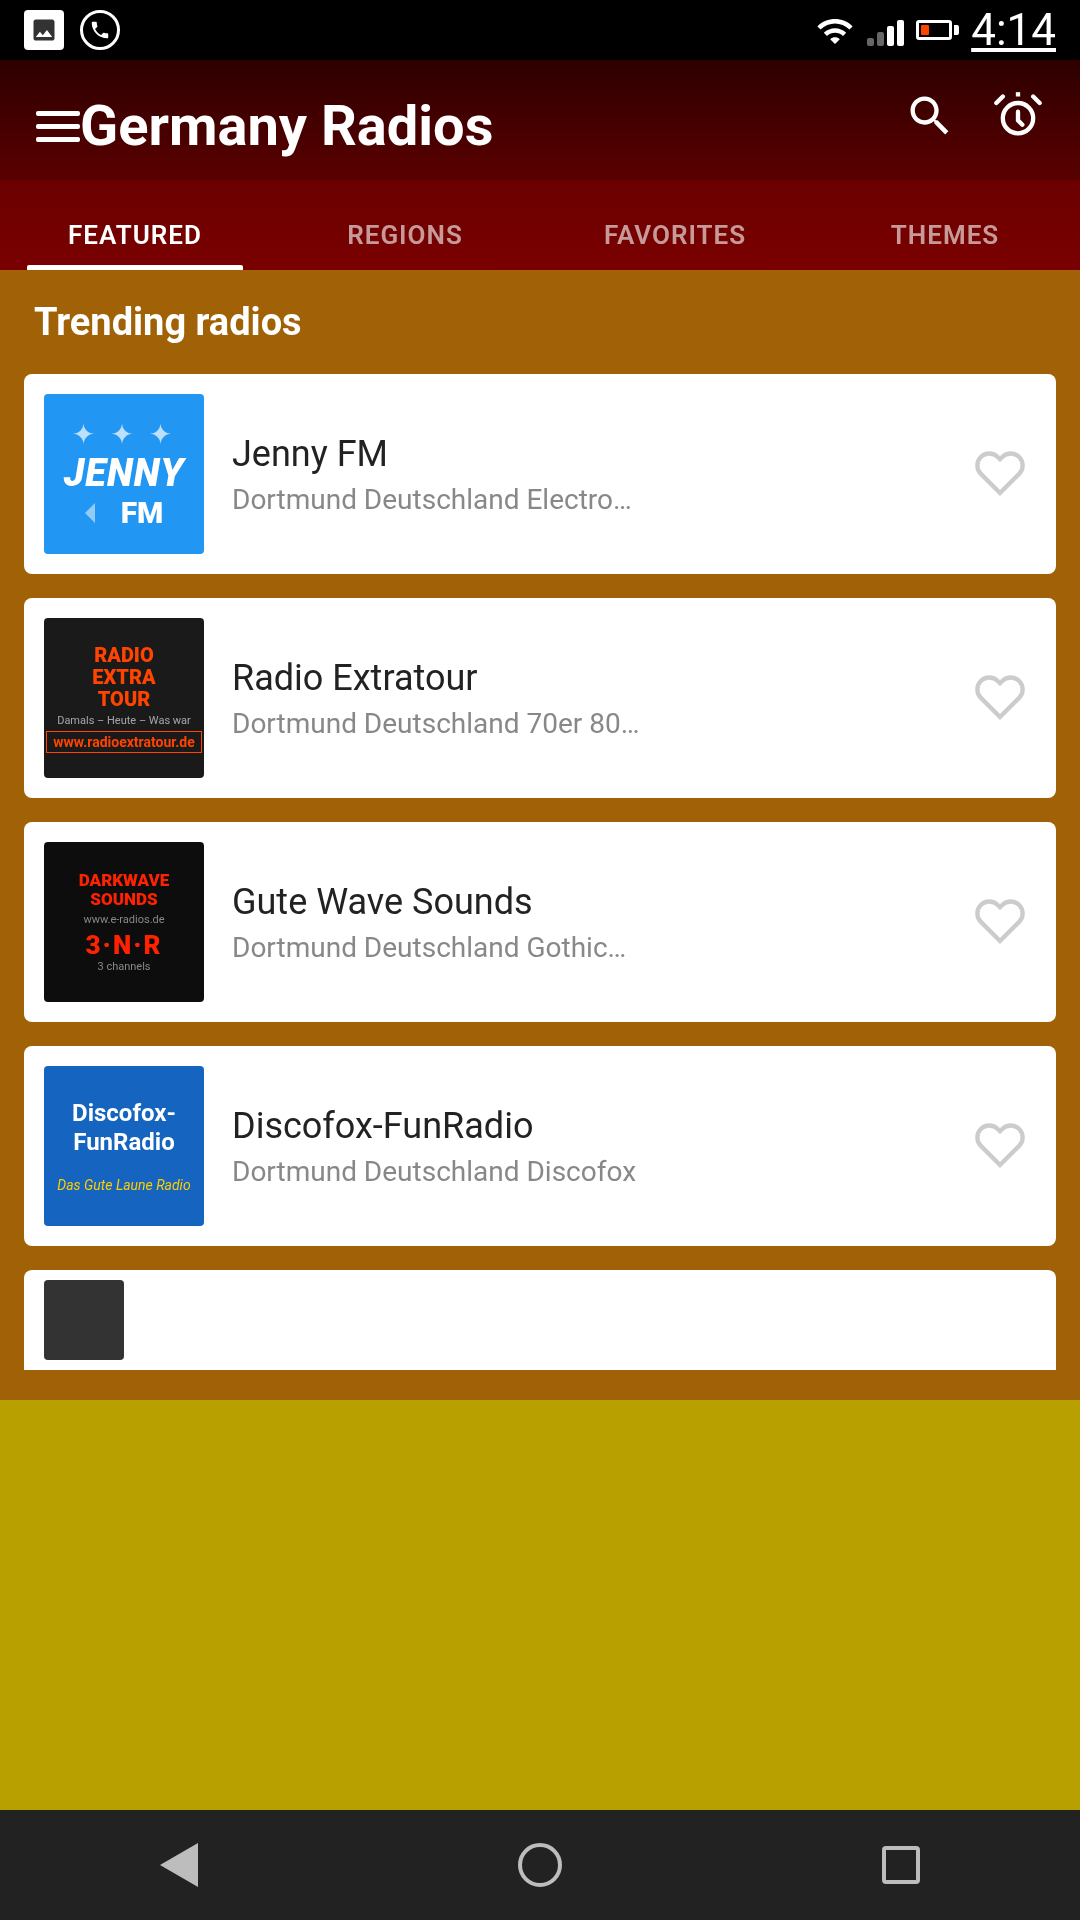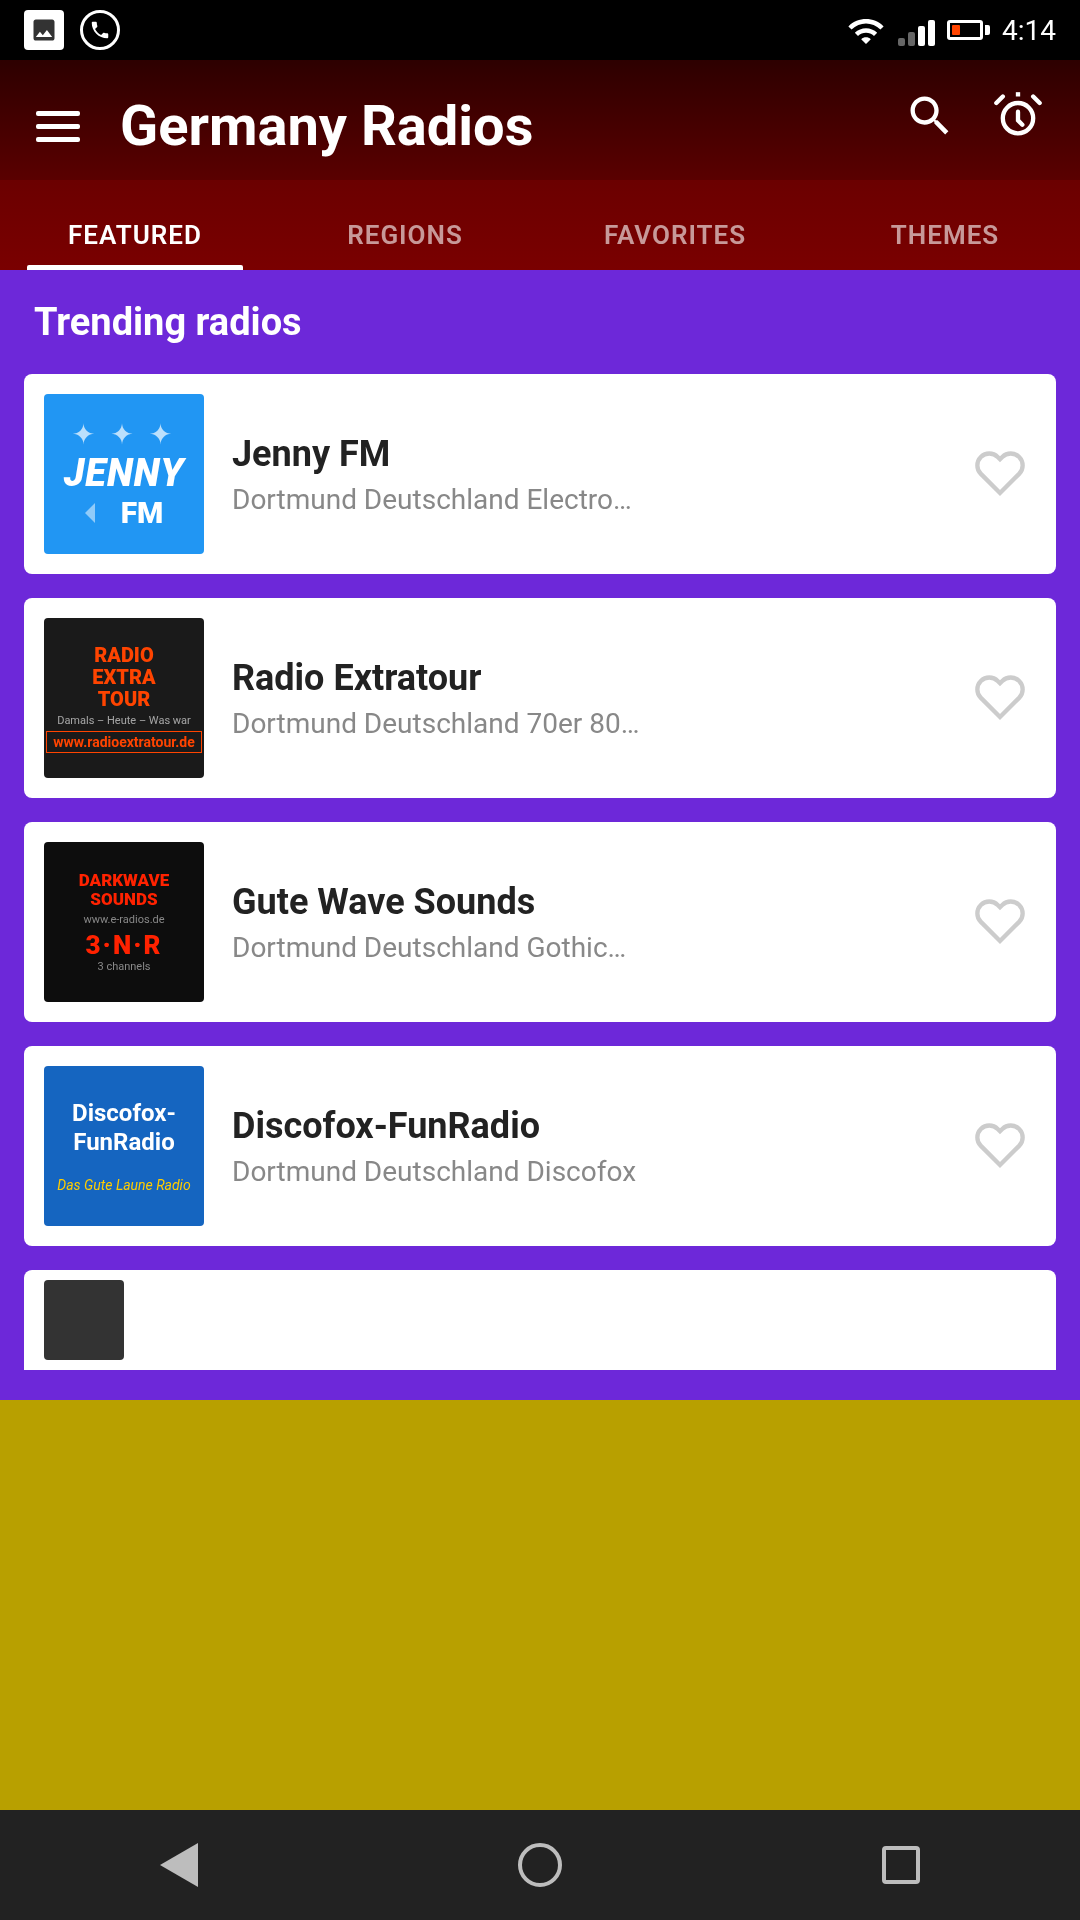--- a/index.html
+++ b/index.html
@@ -34,38 +34,38 @@
     }
 
     .status-bar-right {
       display: flex;
       align-items: center;
       gap: 12px;
     }
 
     .status-time {
       color: #fff;
-      font-size: 28px;
+      font-size: 44px;
       font-weight: 400;
+      text-decoration: underline;
     }
 
     
     .app-bar {
       background: linear-gradient(180deg, #2d0000 0%, #5a0000 100%);
       height: 120px;
       display: flex;
       align-items: center;
       justify-content: space-between;
       padding: 0 36px;
     }
 
     .app-bar-left {
       display: flex;
       align-items: center;
-      gap: 40px;
       margin-top: 12px;
     }
 
     .hamburger-icon {
       display: flex;
       flex-direction: column;
       gap: 8px;
       cursor: pointer;
     }
 
@@ -128,21 +128,21 @@
       bottom: 0;
       left: 10%;
       width: 80%;
       height: 5px;
       background-color: #fff;
       border-radius: 2px 2px 0 0;
     }
 
     
     .content {
-      background-color: #6d28d9;
+      background-color: #a16207;
       padding: 30px 24px;
     }
 
     .section-title {
       color: #fff;
       font-size: 38px;
       font-weight: 700;
       margin-bottom: 30px;
       padding-left: 10px;
     }
@@ -232,21 +232,21 @@
       height: 100%;
       padding: 6px;
     }
 
     .radio-info {
       flex: 1;
     }
 
     .radio-name {
       font-size: 36px;
-      font-weight: 700;
+      font-weight: 400;
       color: #222;
       margin-bottom: 8px;
     }
 
     .radio-desc {
       font-size: 28px;
       color: #888;
     }
 
     .favorite-btn {

